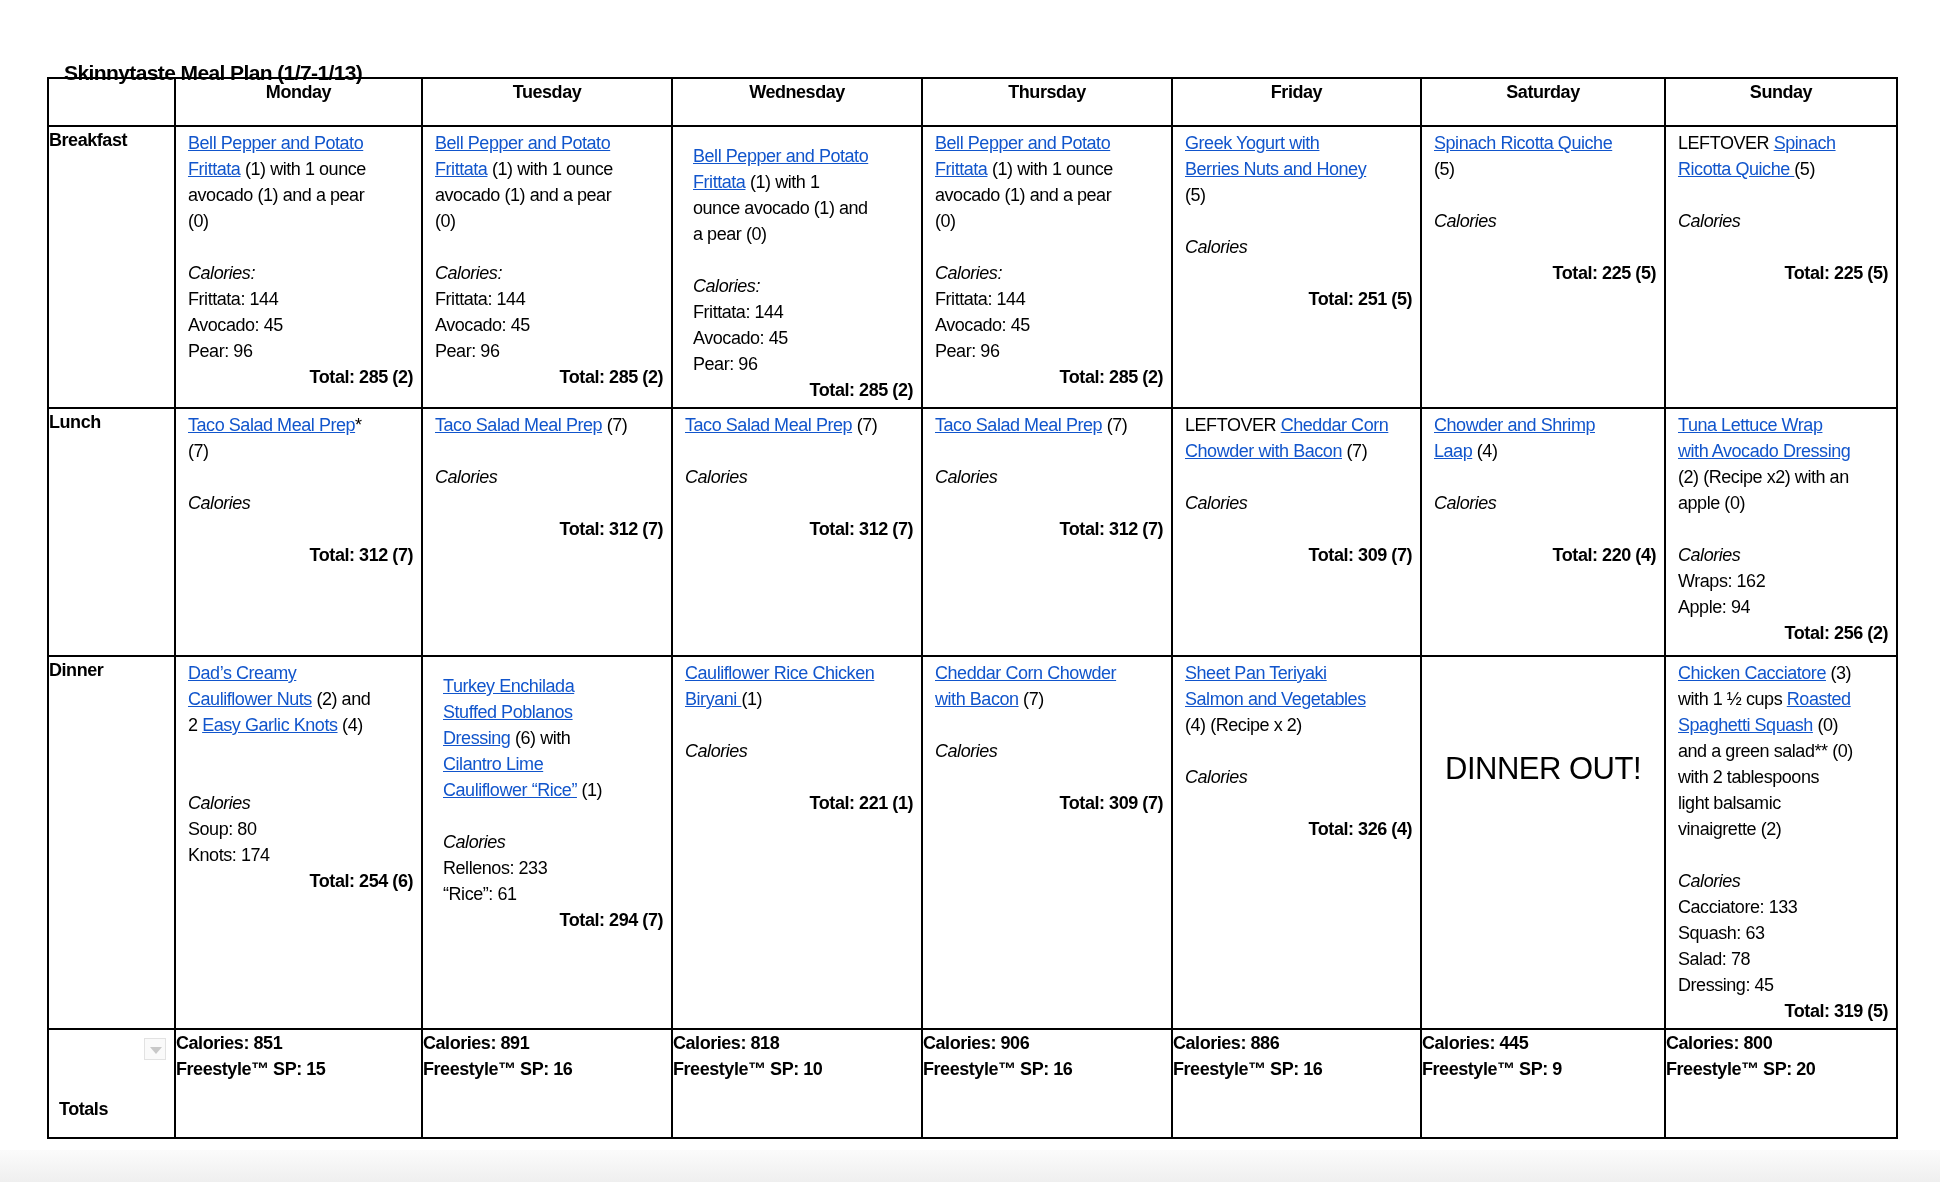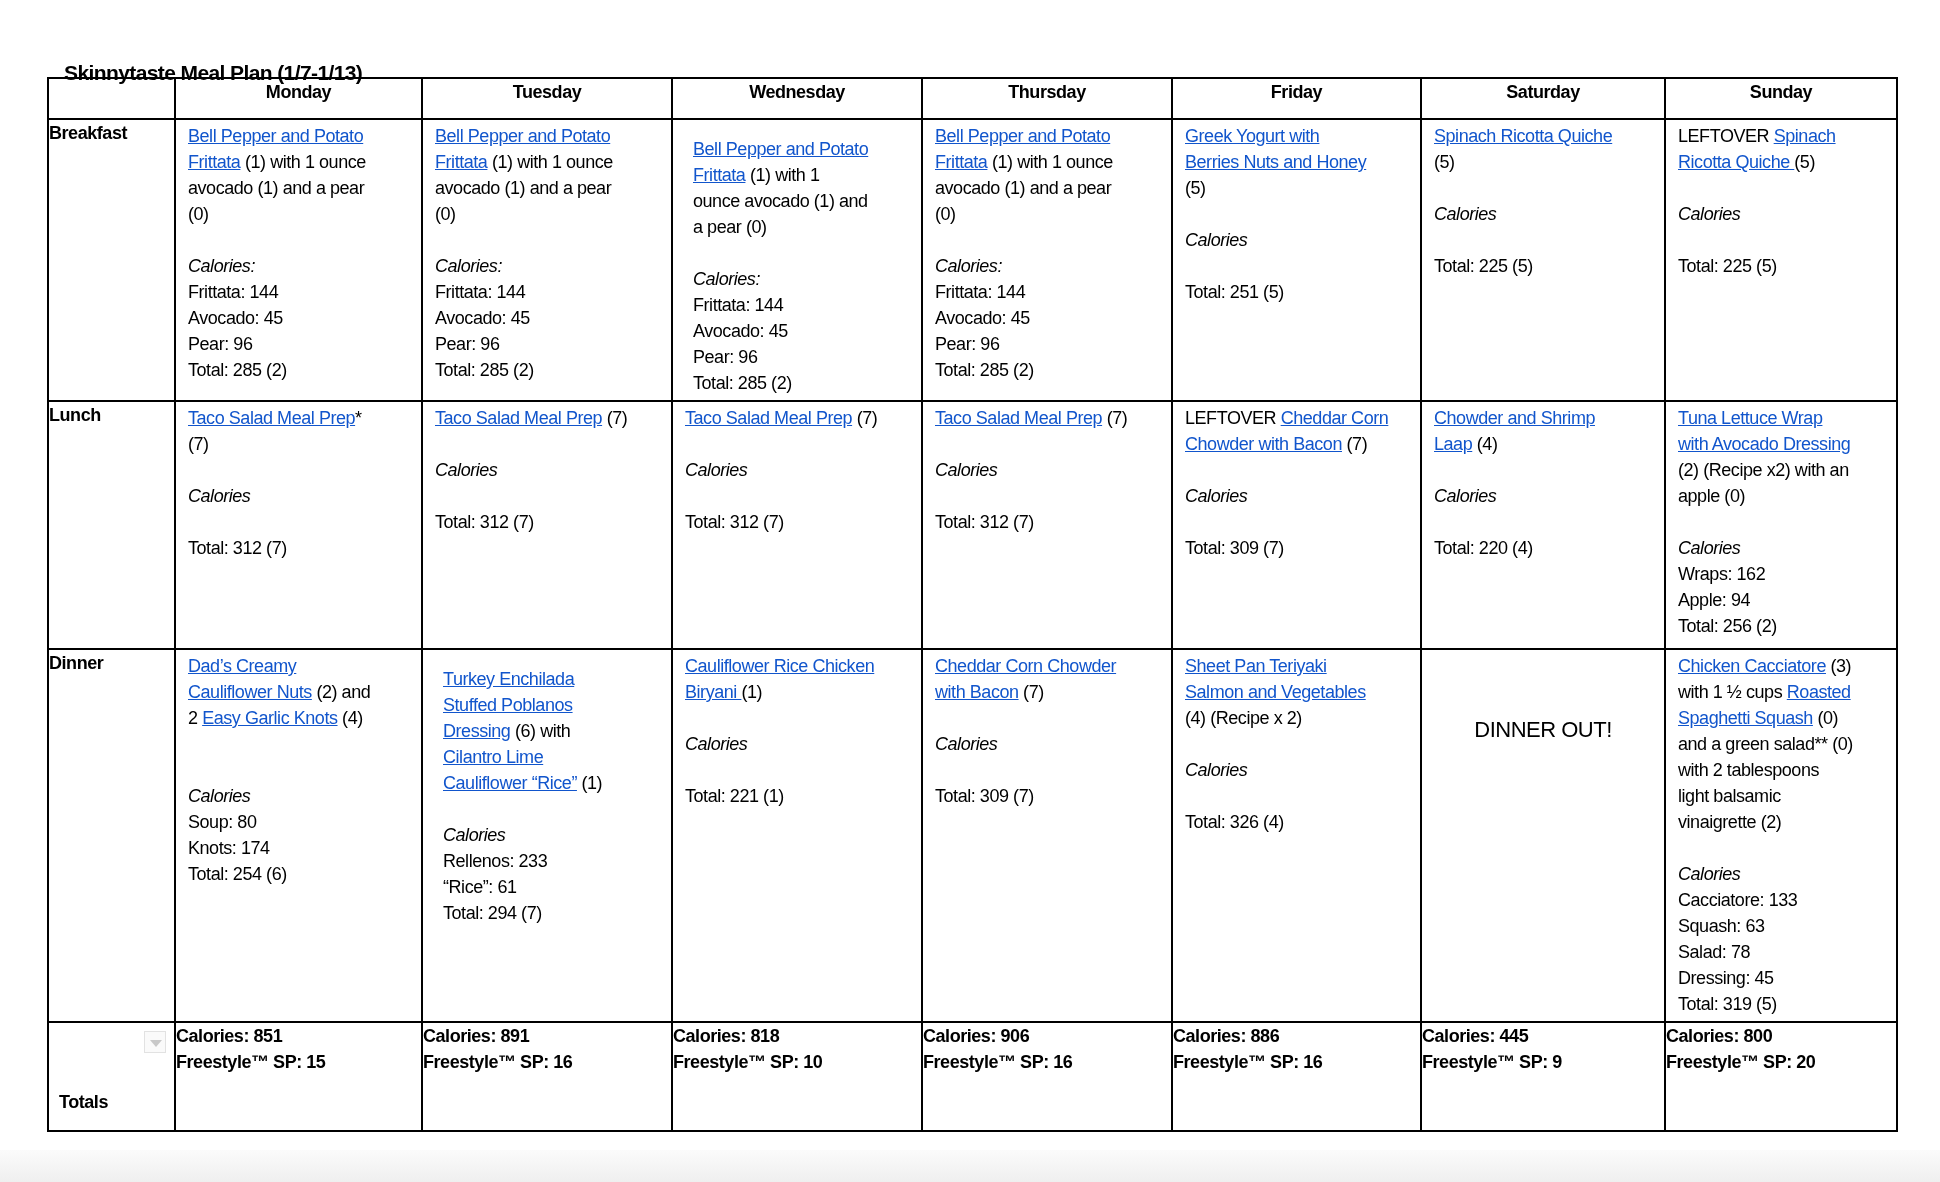--- a/index.html
+++ b/index.html
@@ -44,25 +44,25 @@
     position: absolute; left: 95px; top: 8px; width: 22px; height: 22px;
     border: 1px solid #e2e2e2; background: #fafafa; box-sizing: border-box;
   }
   .dropdown-box::after {
     content: ""; position: absolute; left: 5px; top: 8px;
     border-left: 6px solid transparent; border-right: 6px solid transparent;
     border-top: 7px solid #c8c8c8;
   }
   a.recipe { color: #1155cc; text-decoration: underline; }
   .ital { font-style: italic; }
-  .bold { font-weight: normal; }
+  .bold { font-weight: bold; text-align: right; }
   .blank { height: 26px; }
   .offset { padding-top: 16px; padding-left: 20px; }
   .dinner-out {
-    text-align: center; font-size: 22px; padding-top: 67px; letter-spacing: -0.5px;
+    text-align: center; font-size: 31px; padding-top: 67px; letter-spacing: -0.5px; margin-top: 32px;
   }
   .totals-cell { padding: 22px 8px 0 12px; font-weight: bold; }
 </style>
 </head>
 <body>
 
 <div class="doc-title">Skinnytaste Meal Plan (1/7-1/13)</div>
 
 <table class="plan">
   <colgroup>
@@ -70,21 +70,21 @@
       <col style="width:247px">
       <col style="width:250px">
       <col style="width:250px">
     <col style="width:250px">
       <col style="width:249px">
       <col style="width:244px">
       <col style="width:232px">
   </colgroup>
 
   <tbody>
-      <tr style="height:41px">
+      <tr style="height:48px">
     <th></th>
     <th class="day">Monday</th>
     <th class="day">Tuesday</th>
     <th class="day">Wednesday</th>
     <th class="day">Thursday</th>
     <th class="day">Friday</th>
     <th class="day">Saturday</th>
     <th class="day">Sunday</th>
   </tr>
 

